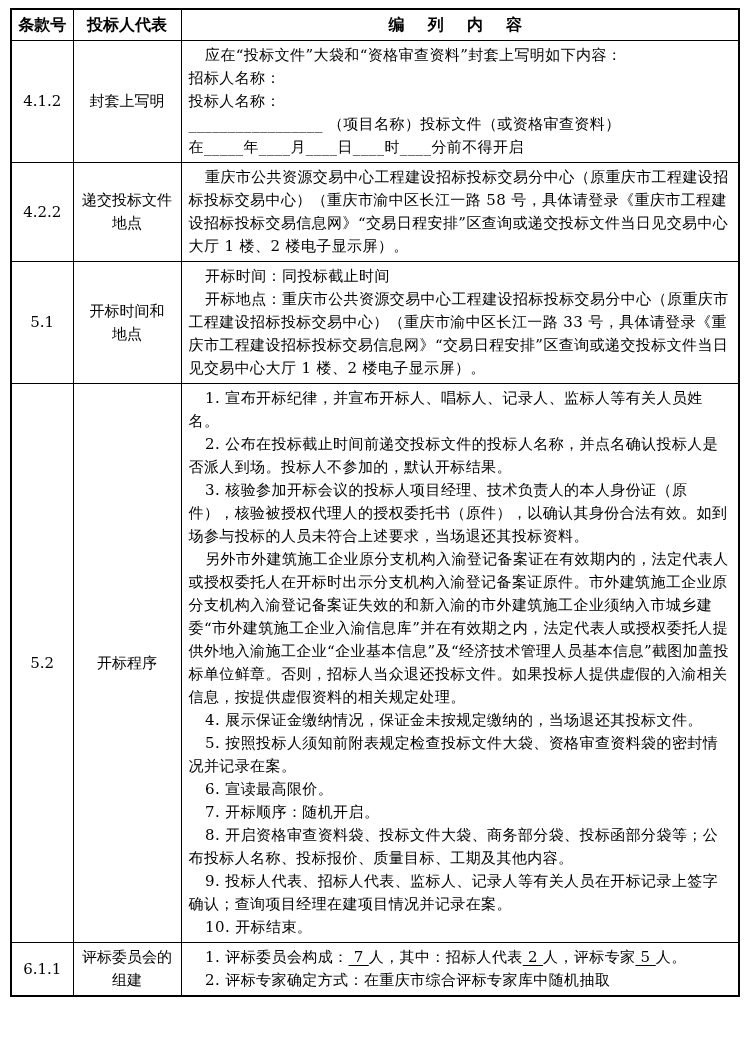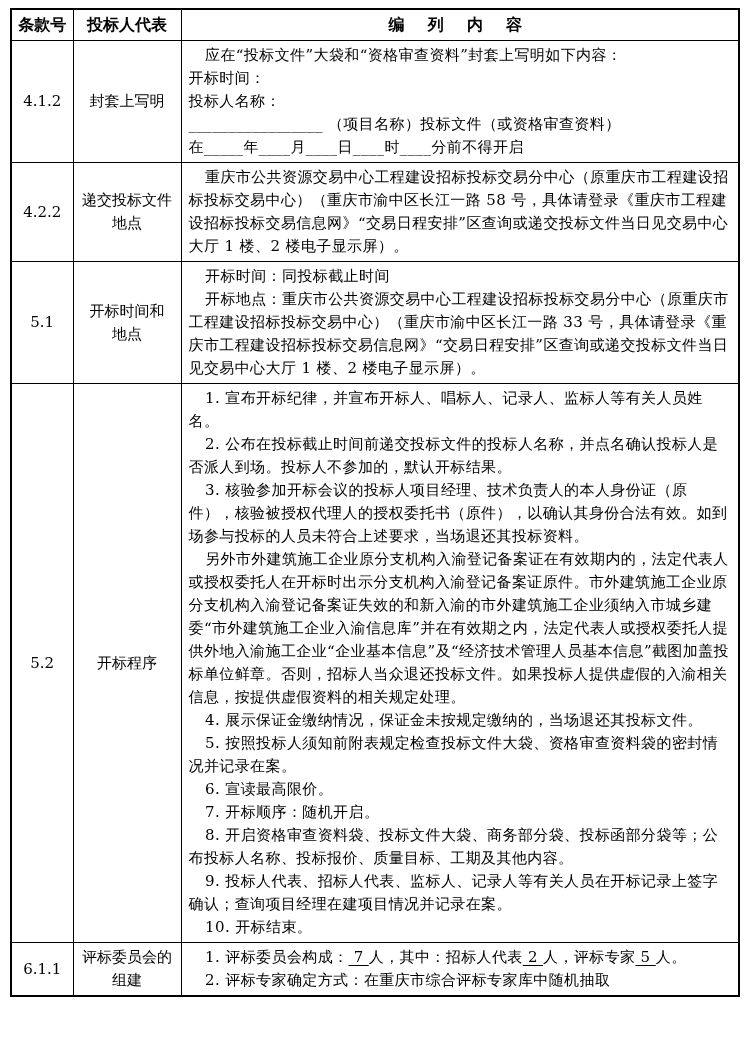--- a/index.html
+++ b/index.html
@@ -77,21 +77,21 @@
         <th class="h-name">投标人代表</th>
         <th class="h-content">编 列 内 容</th>
       </tr>
     </thead>
     <tbody>
         <tr>
           <td class="col-no">4.1.2</td>
           <td class="col-name">封套上写明</td>
           <td class="col-content">
             <p class="cline indent"><span>应在“投标文件”大袋和“资格审查资料”封套上写明如下内容：</span></p>
-            <p class="cline"><span>开标时间：</span></p>
+            <p class="cline"><span>招标人名称：</span></p>
             <p class="cline"><span>投标人名称：</span></p>
             <p class="cline"><span>_________________ （项目名称）投标文件（或资格审查资料）</span></p>
             <p class="cline"><span>在_____年____月____日____时____分前不得开启</span></p>
           </td>
         </tr>
         <tr>
           <td class="col-no">4.2.2</td>
           <td class="col-name">递交投标文件
 地点</td>
           <td class="col-content">

